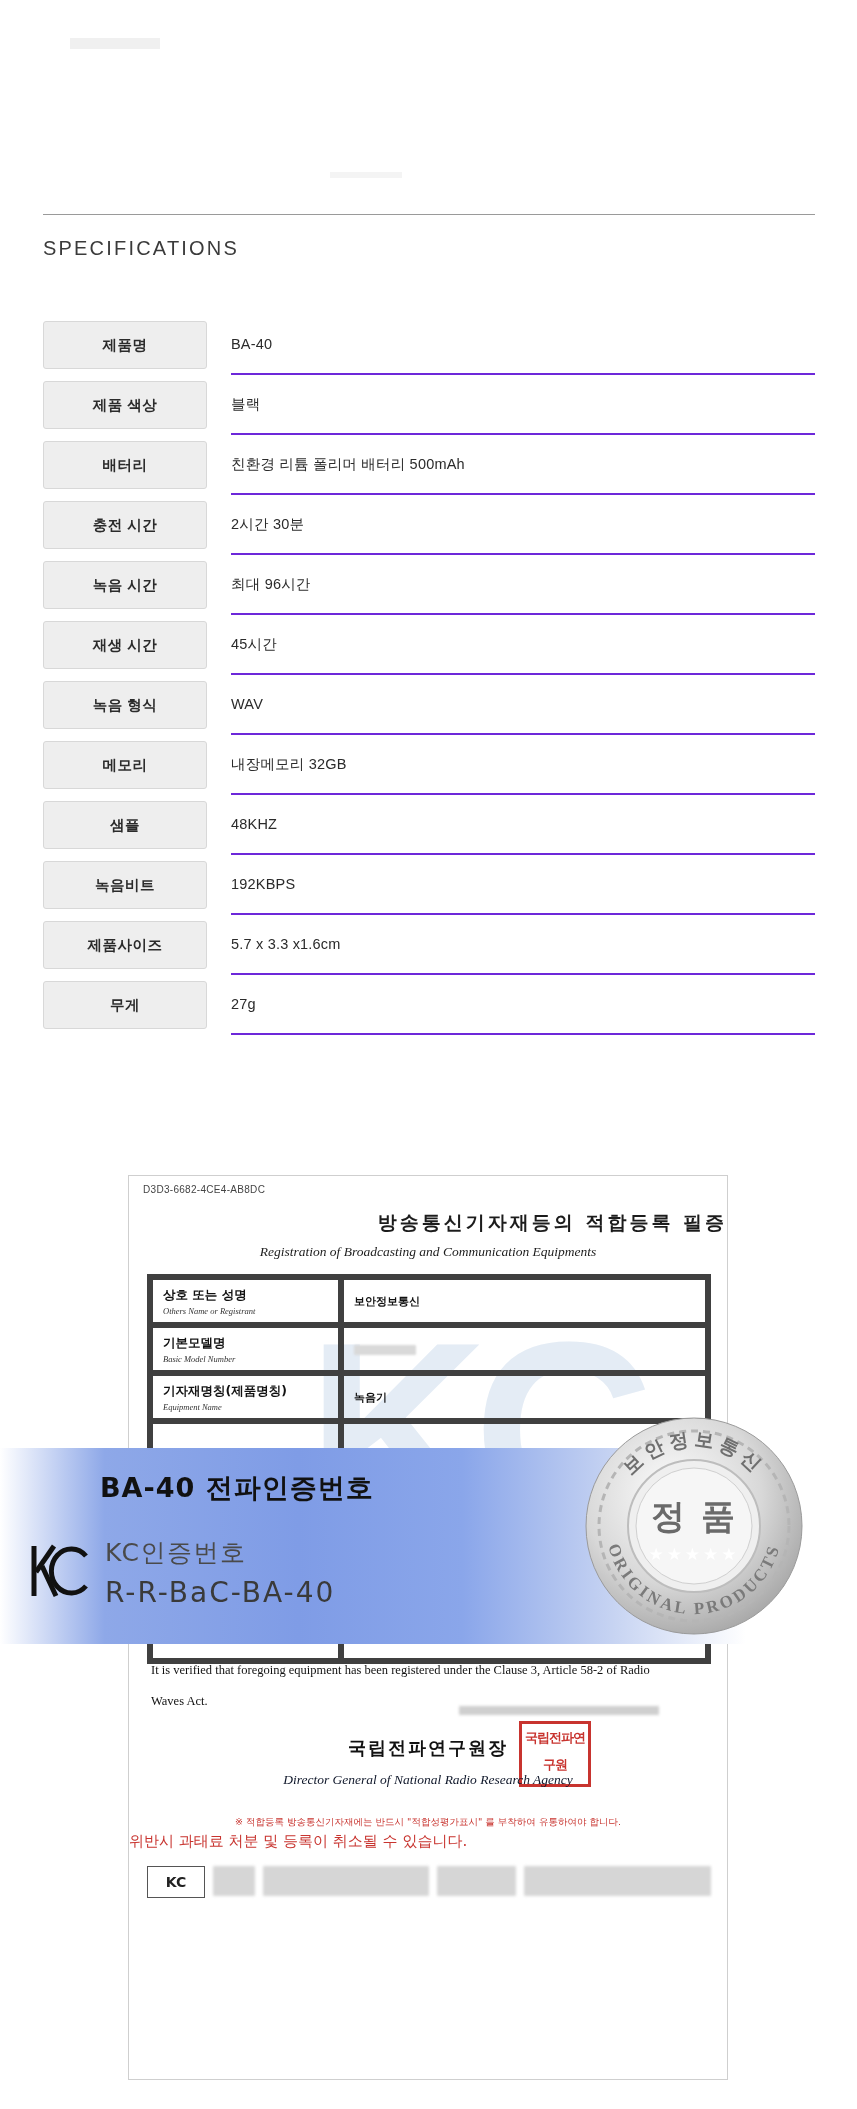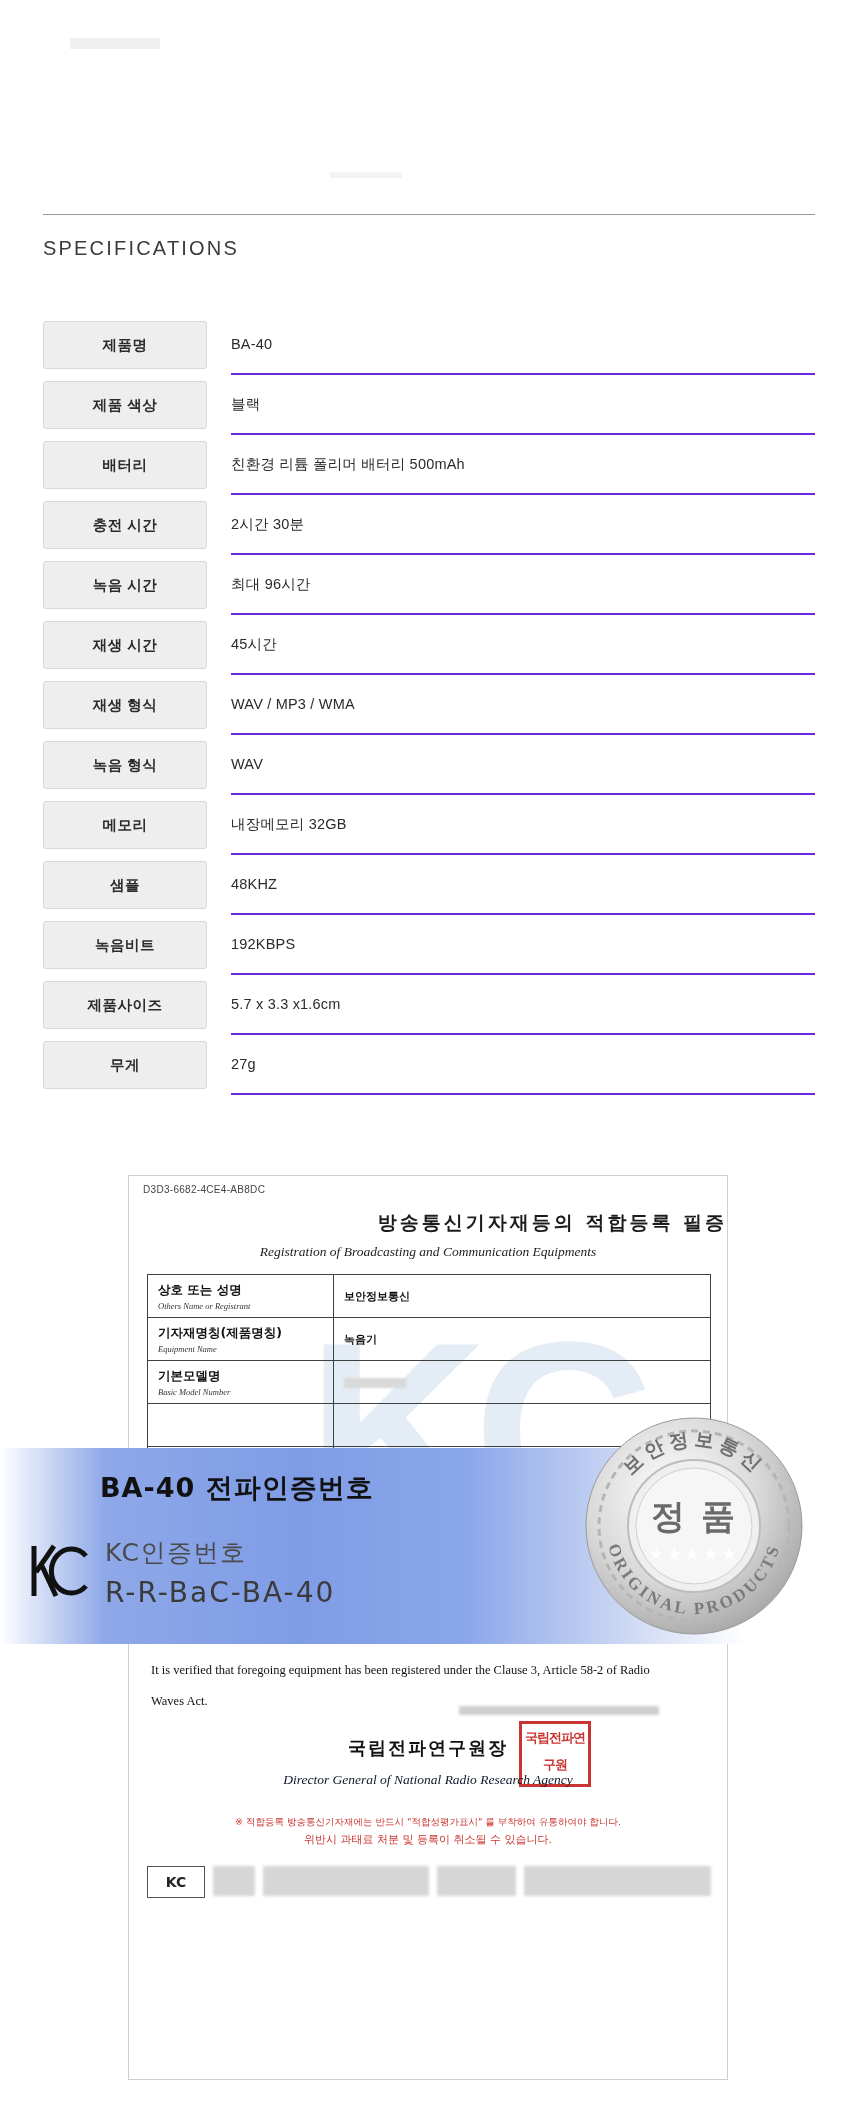--- a/index.html
+++ b/index.html
@@ -163,21 +163,21 @@
     font-family: "Liberation Serif", serif;
   }
   .cert-table {
     position: absolute;
     left: 18px;
     top: 98px;
     width: 564px;
     border-collapse: collapse;
   }
   .cert-table td {
-    border: 1px solid #404040;
+    border: 6px solid #404040;
     padding: 6px 10px;
     vertical-align: middle;
   }
   .cert-table td.k {
     width: 165px;
     font-size: 12.5px;
     font-weight: bold;
     color: #111;
     font-family: "DejaVu Sans", sans-serif;
   }
@@ -300,22 +300,22 @@
     width: 100%;
     text-align: center;
     font-size: 9.5px;
     color: #c8342f;
     font-family: "DejaVu Sans", sans-serif;
   }
   .cert-note2 {
     position: absolute;
     top: 656px;
     width: 100%;
-    text-align: center;
-    font-size: 11px;
+    text-align: left;
+    font-size: 15px;
     color: #c8342f;
     font-family: "DejaVu Sans", sans-serif;
   }
   .cert-footer {
     position: absolute;
     left: 18px;
     top: 690px;
     width: 564px;
     display: flex;
     gap: 8px;
@@ -447,26 +447,20 @@
       </div>
     </div>
 
     <div class="spec-row">
       <div class="spec-label">재생 시간</div>
       <div class="spec-value-wrap">
         <span class="spec-value">45시간</span>
       </div>
     </div>
 
-    <div class="spec-row">
-      <div class="spec-label">재생 형식</div>
-      <div class="spec-value-wrap">
-        <span class="spec-value">WAV / MP3 / WMA</span>
-      </div>
-    </div>
 
     <div class="spec-row">
       <div class="spec-label">녹음 형식</div>
       <div class="spec-value-wrap">
         <span class="spec-value">WAV</span>
       </div>
     </div>
 
     <div class="spec-row">
       <div class="spec-label">메모리</div>
@@ -517,33 +511,33 @@
         <tbody>
             <tr>
           <td class="k">
             <span>상호 또는 성명</span>
             <span class="en">Others Name or Registrant</span>
           </td>
           <td class="v">보안정보통신</td>
         </tr>
         <tr>
           <td class="k">
-            <span>기자재명칭(제품명칭)</span>
-            <span class="en">Equipment  Name</span>
-          </td>
-          <td class="v">녹음기</td>
-        </tr>
-        <tr>
-          <td class="k">
             <span>기본모델명</span>
             <span class="en">Basic Model Number</span>
           </td>
           <td class="v">
             <span class="blurred"></span>
           </td>
+        </tr>
+        <tr>
+          <td class="k">
+            <span>기자재명칭(제품명칭)</span>
+            <span class="en">Equipment  Name</span>
+          </td>
+          <td class="v">녹음기</td>
         </tr>
         <tr>
           <td class="k">&nbsp;</td>
           <td class="v">&nbsp;</td>
         </tr>
         <tr>
           <td class="k" style="height:46px">&nbsp;</td>
           <td class="v">&nbsp;</td>
         </tr>
         <tr>

